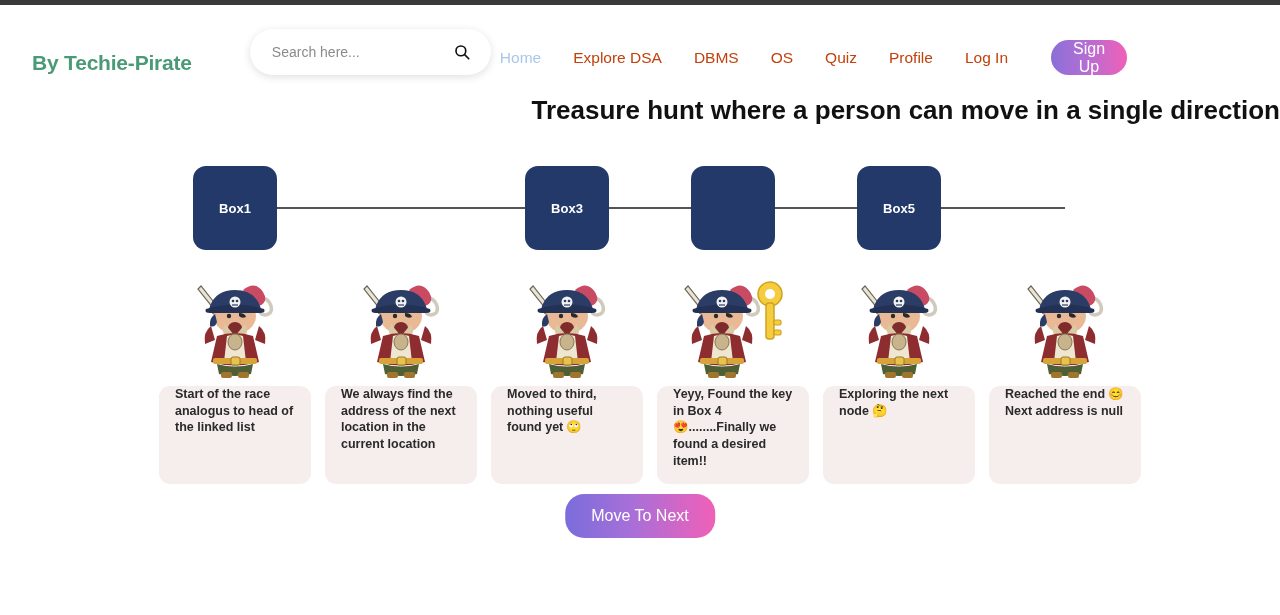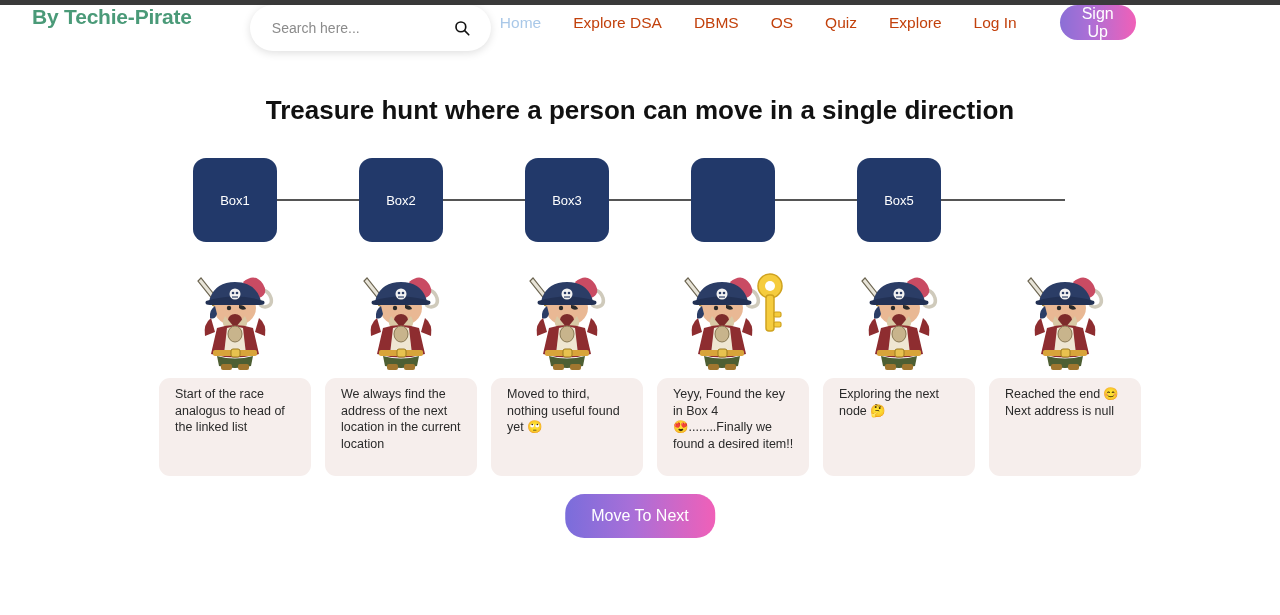--- a/index.html
+++ b/index.html
@@ -22,21 +22,21 @@
     background: #3a3a3a;
   }
 
   
   .header {
     position: absolute;
     top: 5px; left: 0;
     width: 1161px;
     height: 70px;
     display: flex;
-    align-items: flex-start;
+    align-items: flex-end;
     background: #ffffff;
   }
 
   .brand {
     margin-left: 32px;
     font-size: 21px;
     font-weight: bold;
     color: #4a9a78;
     letter-spacing: -0.2px;
     white-space: nowrap;
@@ -98,32 +98,33 @@
     cursor: pointer;
     display: flex;
     align-items: center;
   }
 
   
   .page-title {
     position: absolute;
     top: 95px; left: 0;
     width: 1280px;
-    text-align: center;
+    text-align: right;
     font-size: 26px;
     font-weight: bold;
     color: #111111;
   }
 
   
   .stage {
     position: absolute;
-    top: 152px;
+    top: 160px;
     left: 152px;
     width: 996px;
+    font-weight: bold;
   }
 
   .row {
     display: grid;
     grid-template-columns: repeat(6, 1fr);
   }
 
   
   .row-boxes { position: relative; height: 96px; }
 
@@ -177,21 +178,21 @@
   .card-cell {
     display: flex;
     justify-content: center;
   }
 
   .info-card {
     width: 152px;
     min-height: 98px;
     background: #f6eeec;
     border-radius: 11px;
-    padding: 8px 14px 12px 16px;
+    padding: 0 14px 12px 16px;
     font-size: 12.5px;
     line-height: 1.33;
     color: #2a2a2a;
   }
 
   
   .move-btn {
     position: absolute;
     top: 494px;
     left: 50%;
@@ -225,37 +226,36 @@
       </svg>
     </span>
   </div>
 
   <nav class="nav">
     <a class="nav-link active" href="#">Home</a>
     <a class="nav-link" href="#">Explore DSA</a>
     <a class="nav-link" href="#">DBMS</a>
     <a class="nav-link" href="#">OS</a>
     <a class="nav-link" href="#">Quiz</a>
-    <a class="nav-link" href="#">Explore</a>
+    <a class="nav-link" href="#">Profile</a>
     <a class="nav-link" href="#">Log In</a>
     <button class="signup-btn">Sign Up</button>
   </nav>
 </div>
 
 <h1 class="page-title">Treasure hunt where a person can move in a single direction</h1>
 
 <div class="stage">
 
   <div class="row row-boxes">
     <div class="box-cell">
       <div class="node-box">Box1</div>
       <div class="connector"></div>
     </div>
     <div class="box-cell">
-      <div class="node-box">Box2</div>
       <div class="connector"></div>
     </div>
     <div class="box-cell">
       <div class="node-box">Box3</div>
       <div class="connector"></div>
     </div>
     <div class="box-cell">
       <div class="node-box"></div>
       <div class="connector"></div>
     </div>

